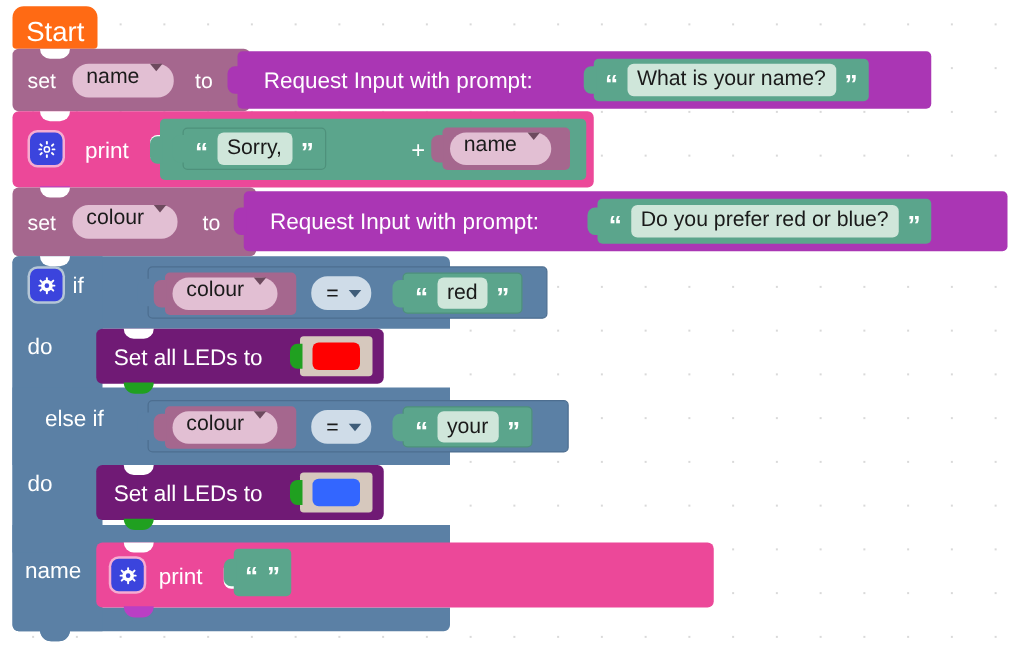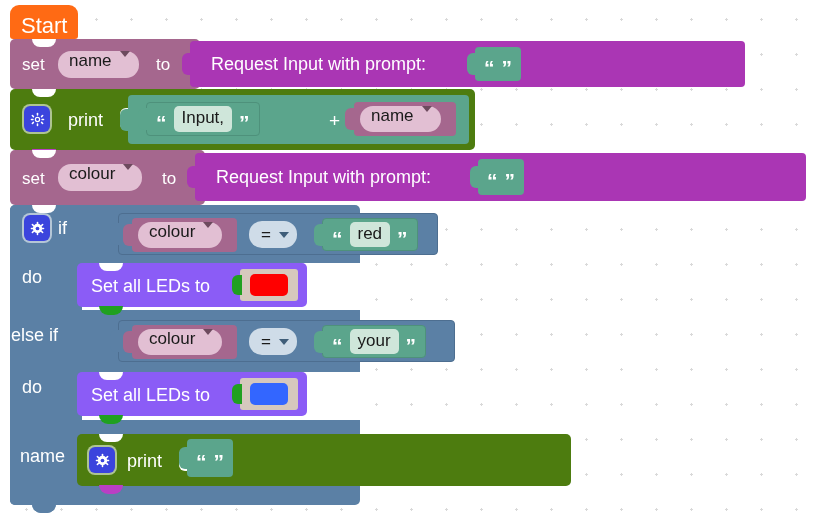--- a/index.html
+++ b/index.html
@@ -36,21 +36,21 @@
   .var-field{
     position:absolute;background:#e2bfd3;border-radius:13px;height:27px;
     display:flex;align-items:flex-start;padding:0 9px 0 11px;gap:8px;
     color:#1a1a1a;font-size:17px;white-space:nowrap;
   }
   .caret{width:0;height:0;border-left:5px solid transparent;border-right:5px solid transparent;border-top:6px solid #6d4a5e;}
   .caret-blue{width:0;height:0;border-left:5px solid transparent;border-right:5px solid transparent;border-top:6px solid #3f5d79;}
 
   
   .purple-val{background:#aa36b4;border-radius:4px;}
-  .purple-stmt{background:#4d7c0f;border-radius:5px;}
+  .purple-stmt{background:#ec4899;border-radius:5px;}
   .purple-stmt .nb{position:absolute;left:22px;bottom:-8px;width:24px;height:9px;background:#ba3fc4;border-radius:0 0 9px 9px;}
   .purple-stmt .nt{position:absolute;left:22px;top:0;width:24px;height:8px;background:#fff;border-radius:0 0 9px 9px;}
 
   
   .tab{
     position:absolute;width:10px;height:22px;top:50%;transform:translateY(-50%);
     border-radius:6px 0 0 6px;
   }
 
   
@@ -82,21 +82,21 @@
 
   
   .cmp-blk{background:#5b80a5;border-radius:4px;border:1px solid #4d6e90;}
   .op-field{
     position:absolute;background:#cfdce8;border-radius:13px;height:27px;
     display:flex;align-items:center;padding:0 8px 0 12px;gap:8px;
     color:#1a1a1a;font-size:17px;
   }
 
   
-  .led-blk{background:#8b5cf6;border-radius:5px;}
+  .led-blk{background:#701a75;border-radius:5px;}
   .led-blk .nb{position:absolute;left:22px;bottom:-8px;width:24px;height:9px;background:#20a020;border-radius:0 0 9px 9px;}
   .led-blk .nt{position:absolute;left:22px;top:0;width:24px;height:8px;background:#fff;border-radius:0 0 9px 9px;}
   .swatch-wrap{position:absolute;background:#d6c8bd;border-radius:3px;display:flex;align-items:center;justify-content:center;}
   .swatch{width:38px;height:22px;border-radius:5px;}
   .swatch-tab{position:absolute;left:-8px;top:50%;transform:translateY(-50%);width:10px;height:20px;background:#20a020;border-radius:6px 0 0 6px;}
 </style>
 </head>
 <body>
 
 <div class="canvas">
@@ -118,20 +118,21 @@
     <div class="nb"></div>
   </div>
 
   <div class="blk purple-val" style="left:190px;top:41px;width:555px;height:46px;">
     <div class="tab" style="left:-8px;background:#aa36b4;"></div>
     <span class="lbl" style="position:absolute;left:21px;top:14px;font-size:18px;">Request Input with prompt:</span>
 
     <div class="blk str-blk" style="left:285px;top:6px;height:34px;">
       <div class="tab" style="left:-8px;background:#5ba58c;"></div>
       <span class="quote">“</span>
+      <span class="str-field">What is your name?</span>
       <span class="quote">”</span>
     </div>
   </div>
 
   <div class="blk purple-stmt" style="left:10px;top:89px;width:465px;height:61px;">
     <div class="nt"></div>
     <div class="gear" style="left:14px;top:17px;">
       <svg width="17" height="17" viewBox="0 0 24 24" aria-hidden="true">
         <path fill="#ffffff" d="M12 8.2a3.8 3.8 0 100 7.6 3.8 3.8 0 000-7.6zm0 5.9a2.1 2.1 0 110-4.2 2.1 2.1 0 010 4.2z"></path>
         <path fill="#ffffff" d="M20 12c0-.5-.05-1-.14-1.45l1.6-1.2-1.8-3.1-1.9.72c-.7-.6-1.5-1.07-2.37-1.36L15.1 3.6h-3.6l-.29 2.01c-.88.29-1.68.76-2.37 1.36l-1.9-.72-1.8 3.1 1.6 1.2A8 8 0 004.6 12c0 .5.05 1 .14 1.45l-1.6 1.2 1.8 3.1 1.9-.72c.7.6 1.5 1.07 2.37 1.36l.29 2.01h3.6l.29-2.01c.88-.29 1.68-.76 2.37-1.36l1.9.72 1.8-3.1-1.6-1.2c.09-.45.14-.95.14-1.45z" opacity=".0"></path>
@@ -149,21 +150,21 @@
     </div>
     <span class="lbl" style="position:absolute;left:58px;top:22px;font-size:18px;">print</span>
     <div class="socket" style="left:110px;top:30px;"></div>
 
     <div class="blk" style="left:118px;top:6px;width:341px;height:49px;background:#5ba58c;border-radius:4px;">
       <div class="tab" style="left:-8px;background:#5ba58c;"></div>
 
       <div class="blk str-blk" style="left:18px;top:7px;height:34px;background:#5ba58c;border:1px solid #4e917b;">
         <div class="tab" style="left:-9px;background:#5ba58c;"></div>
         <span class="quote">“</span>
-        <span class="str-field">Input,</span>
+        <span class="str-field">Sorry,</span>
         <span class="quote">”</span>
       </div>
 
       <span class="lbl" style="position:absolute;left:201px;top:16px;font-size:19px;">+</span>
 
       <div class="blk" style="left:226px;top:7px;width:102px;height:34px;background:#a5678e;border-radius:4px;">
         <div class="tab" style="left:-9px;background:#a5678e;"></div>
         <div class="var-field" style="left:6px;top:4px;height:26px;">
           <span>name</span>
           <span class="caret"></span>
@@ -184,20 +185,21 @@
     <div class="socket" style="left:188px;top:28px;"></div>
     <div class="nb"></div>
   </div>
 
   <div class="blk purple-val" style="left:195px;top:153px;width:611px;height:48px;">
     <div class="tab" style="left:-8px;background:#aa36b4;"></div>
     <span class="lbl" style="position:absolute;left:21px;top:15px;font-size:18px;">Request Input with prompt:</span>
     <div class="blk str-blk" style="left:283px;top:6px;height:36px;">
       <div class="tab" style="left:-8px;background:#5ba58c;"></div>
       <span class="quote">“</span>
+      <span class="str-field">Do you prefer red or blue?</span>
       <span class="quote">”</span>
     </div>
   </div>
 
   <div class="blk ctrl" style="left:10px;top:205px;width:350px;height:300px;">
     <div class="nt"></div>
     <div class="nb"></div>
   </div>
 
   <div class="blk" style="left:72px;top:263px;width:288px;height:52px;background:#ffffff;"></div>
@@ -255,21 +257,21 @@
   <div class="blk led-blk" style="left:77px;top:263px;width:230px;height:44px;">
     <div class="nt"></div>
     <span class="lbl" style="position:absolute;left:14px;top:14px;font-size:18px;">Set all LEDs to</span>
     <div class="swatch-wrap" style="left:163px;top:6px;width:58px;height:32px;">
       <div class="swatch-tab"></div>
       <div class="swatch" id="sw-red" style="background: rgb(255, 0, 0);"></div>
     </div>
     <div class="nb"></div>
   </div>
 
-  <span class="lbl" style="position:absolute;left:11px;top:326px;font-size:18px;">else if</span>
+  <span class="lbl" style="position:absolute;left:36px;top:326px;font-size:18px;">else if</span>
 
   <div class="blk cmp-blk" style="left:118px;top:320px;width:337px;height:42px;">
     <div class="tab" style="left:-9px;background:#5b80a5;"></div>
     <div class="blk" style="left:13px;top:4px;width:105px;height:34px;background:#a5678e;border-radius:4px;">
       <div class="tab" style="left:-9px;background:#a5678e;"></div>
       <div class="var-field" style="left:6px;top:4px;height:26px;">
         <span>colour</span>
         <span class="caret"></span>
       </div>
     </div>

